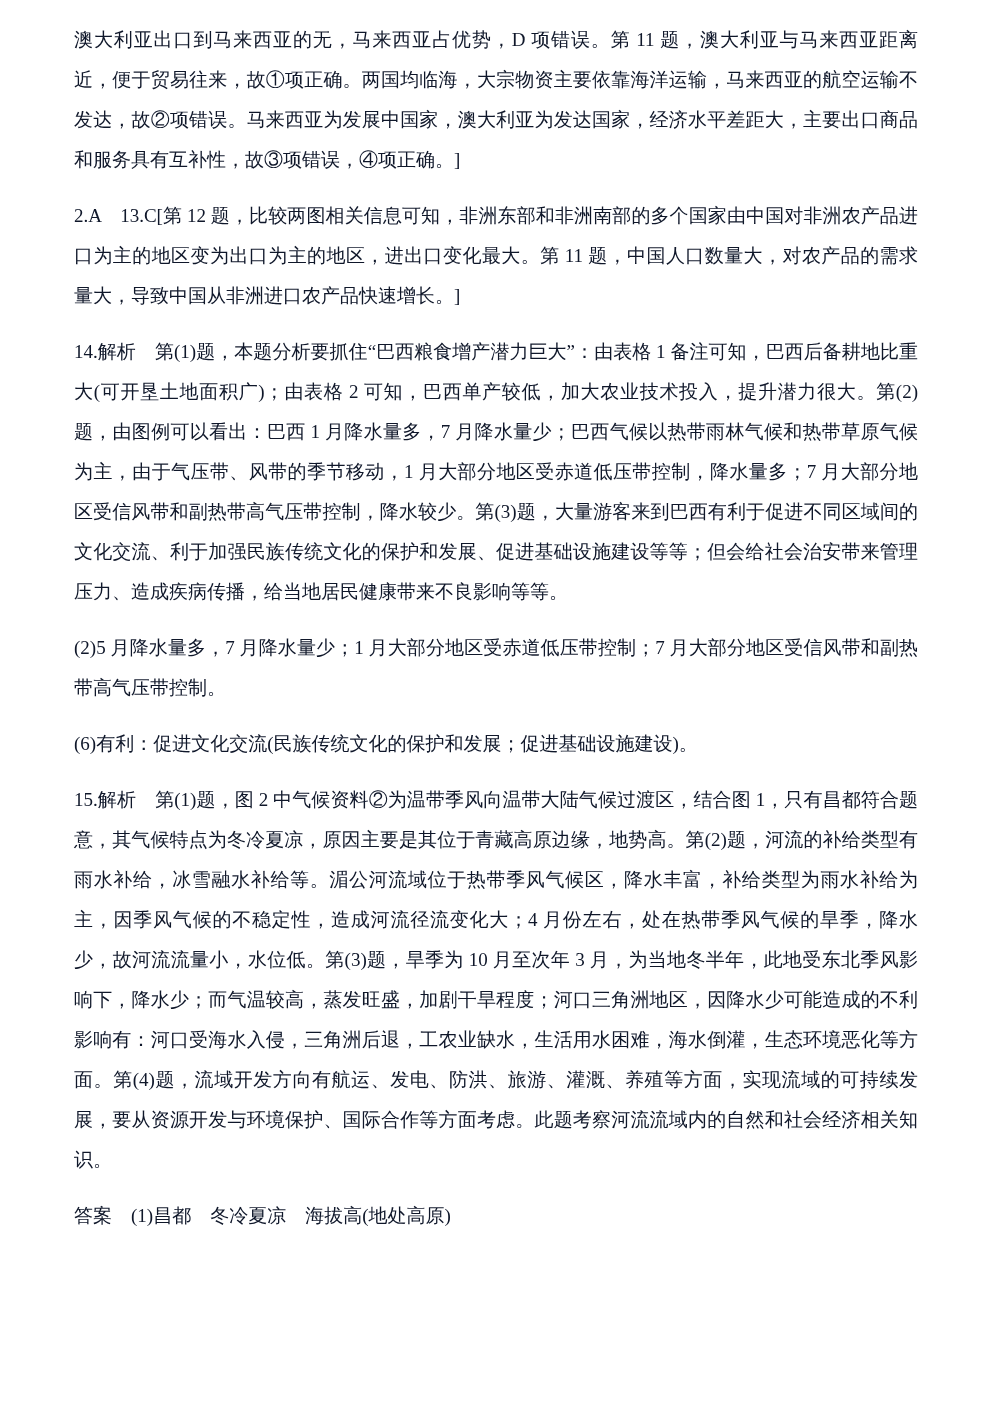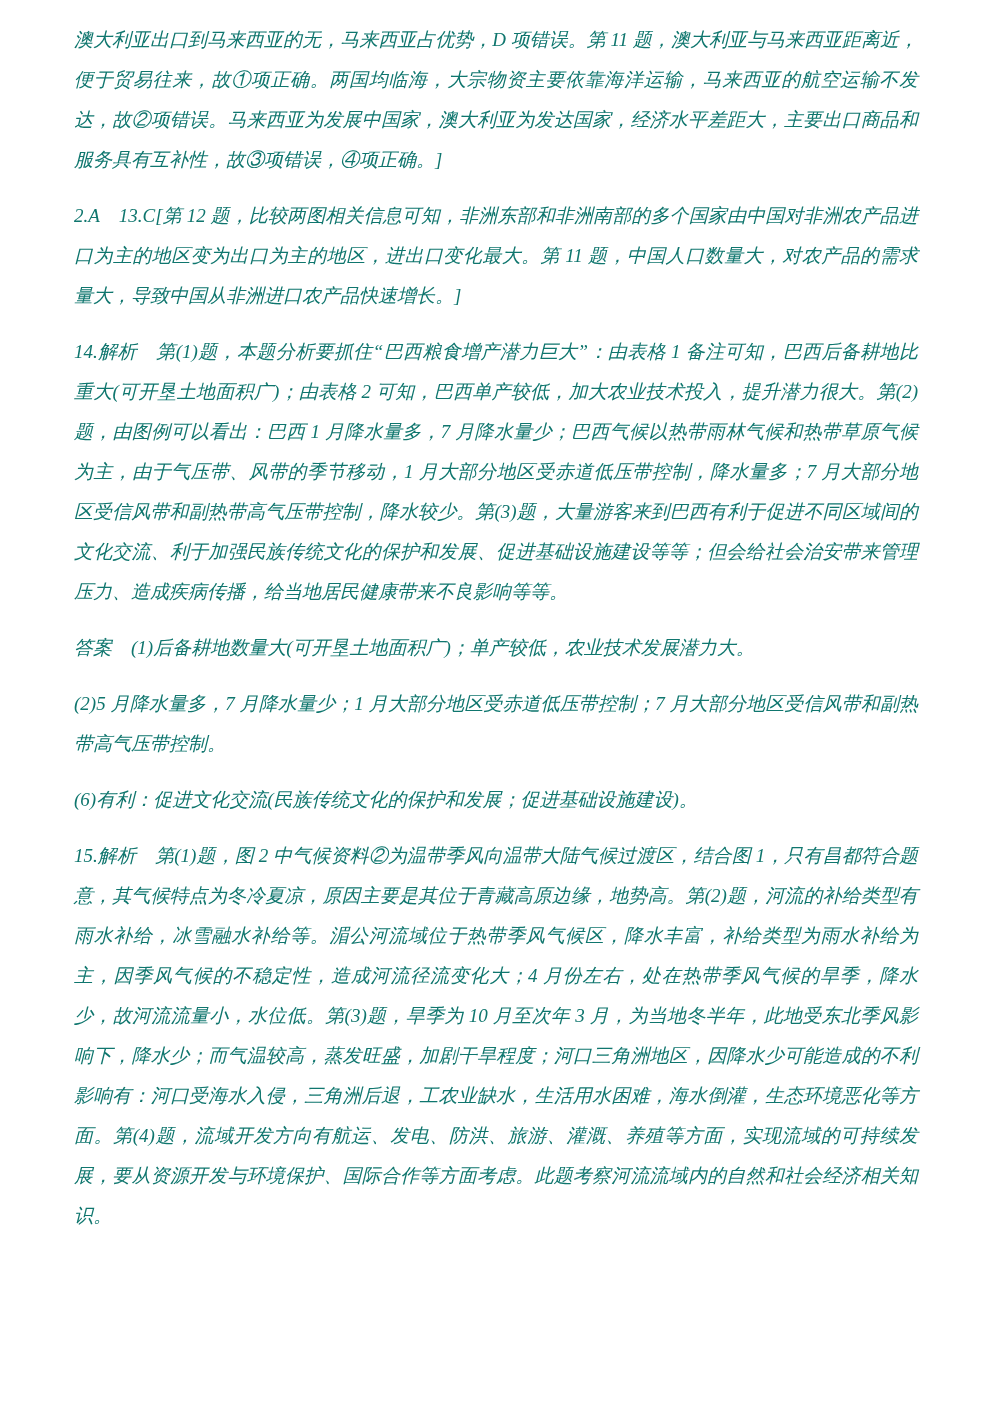--- a/index.html
+++ b/index.html
@@ -17,32 +17,31 @@
   .content {
     padding: 20px 74px 0 74px;
     color: #1c1c1c;
   }
   .para {
     font-size: 19px;
     line-height: 40px;
     text-align: justify;
     text-justify: inter-ideograph;
     margin: 0 0 16px 0;
-    color: #0f766e;
+    color: #0f172a;
     word-break: break-all;
-    font-style: italic;
   }
 </style>
 </head>
 <body>
 
 <div class="page">
   <div class="content">
     <p class="para">澳大利亚出口到马来西亚的无，马来西亚占优势，D 项错误。第 11 题，澳大利亚与马来西亚距离近，便于贸易往来，故①项正确。两国均临海，大宗物资主要依靠海洋运输，马来西亚的航空运输不发达，故②项错误。马来西亚为发展中国家，澳大利亚为发达国家，经济水平差距大，主要出口商品和服务具有互补性，故③项错误，④项正确。]</p>
     <p class="para">2.A　13.C[第 12 题，比较两图相关信息可知，非洲东部和非洲南部的多个国家由中国对非洲农产品进口为主的地区变为出口为主的地区，进出口变化最大。第 11 题，中国人口数量大，对农产品的需求量大，导致中国从非洲进口农产品快速增长。]</p>
     <p class="para">14.解析　第(1)题，本题分析要抓住“巴西粮食增产潜力巨大”：由表格 1 备注可知，巴西后备耕地比重大(可开垦土地面积广)；由表格 2 可知，巴西单产较低，加大农业技术投入，提升潜力很大。第(2)题，由图例可以看出：巴西 1 月降水量多，7 月降水量少；巴西气候以热带雨林气候和热带草原气候为主，由于气压带、风带的季节移动，1 月大部分地区受赤道低压带控制，降水量多；7 月大部分地区受信风带和副热带高气压带控制，降水较少。第(3)题，大量游客来到巴西有利于促进不同区域间的文化交流、利于加强民族传统文化的保护和发展、促进基础设施建设等等；但会给社会治安带来管理压力、造成疾病传播，给当地居民健康带来不良影响等等。</p>
-    <p class="para">答案　(1)后备耕地数量大(可开垦土地面积广)；单产较低，农业技术发展潜力大。</p>
     <p class="para">(2)5 月降水量多，7 月降水量少；1 月大部分地区受赤道低压带控制；7 月大部分地区受信风带和副热带高气压带控制。</p>
     <p class="para">(6)有利：促进文化交流(民族传统文化的保护和发展；促进基础设施建设)。</p>
     <p class="para">15.解析　第(1)题，图 2 中气候资料②为温带季风向温带大陆气候过渡区，结合图 1，只有昌都符合题意，其气候特点为冬冷夏凉，原因主要是其位于青藏高原边缘，地势高。第(2)题，河流的补给类型有雨水补给，冰雪融水补给等。湄公河流域位于热带季风气候区，降水丰富，补给类型为雨水补给为主，因季风气候的不稳定性，造成河流径流变化大；4 月份左右，处在热带季风气候的旱季，降水少，故河流流量小，水位低。第(3)题，旱季为 10 月至次年 3 月，为当地冬半年，此地受东北季风影响下，降水少；而气温较高，蒸发旺盛，加剧干旱程度；河口三角洲地区，因降水少可能造成的不利影响有：河口受海水入侵，三角洲后退，工农业缺水，生活用水困难，海水倒灌，生态环境恶化等方面。第(4)题，流域开发方向有航运、发电、防洪、旅游、灌溉、养殖等方面，实现流域的可持续发展，要从资源开发与环境保护、国际合作等方面考虑。此题考察河流流域内的自然和社会经济相关知识。</p>
+    <p class="para">答案　(1)昌都　冬冷夏凉　海拔高(地处高原)</p>
 
   </div>
 </div>
 
 </body></html>

